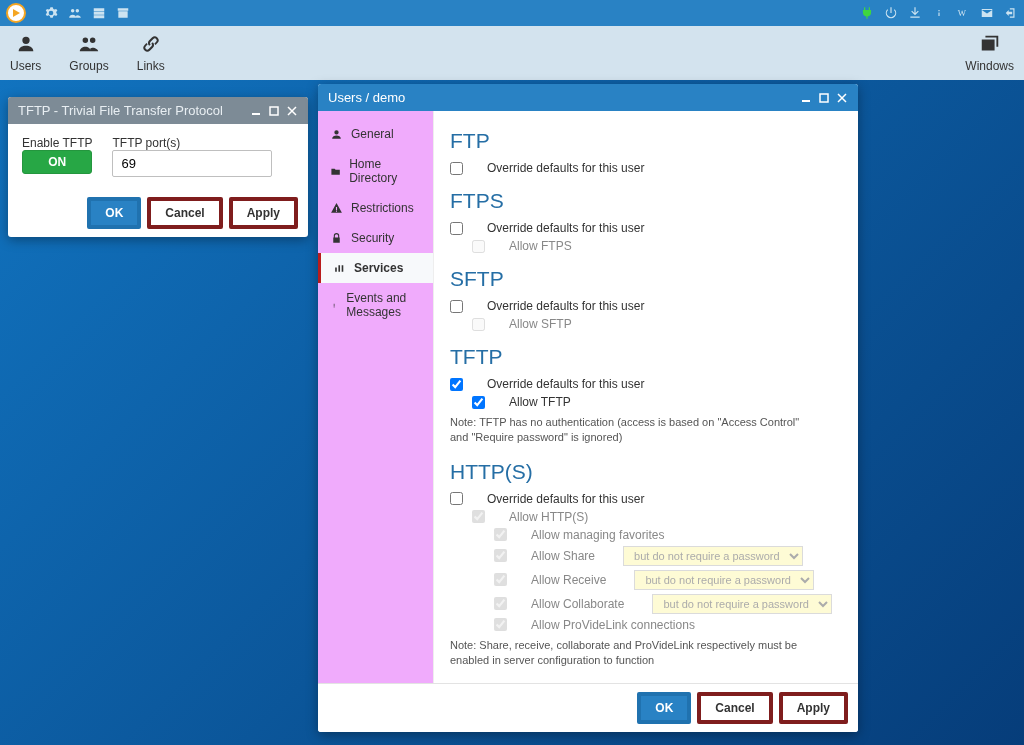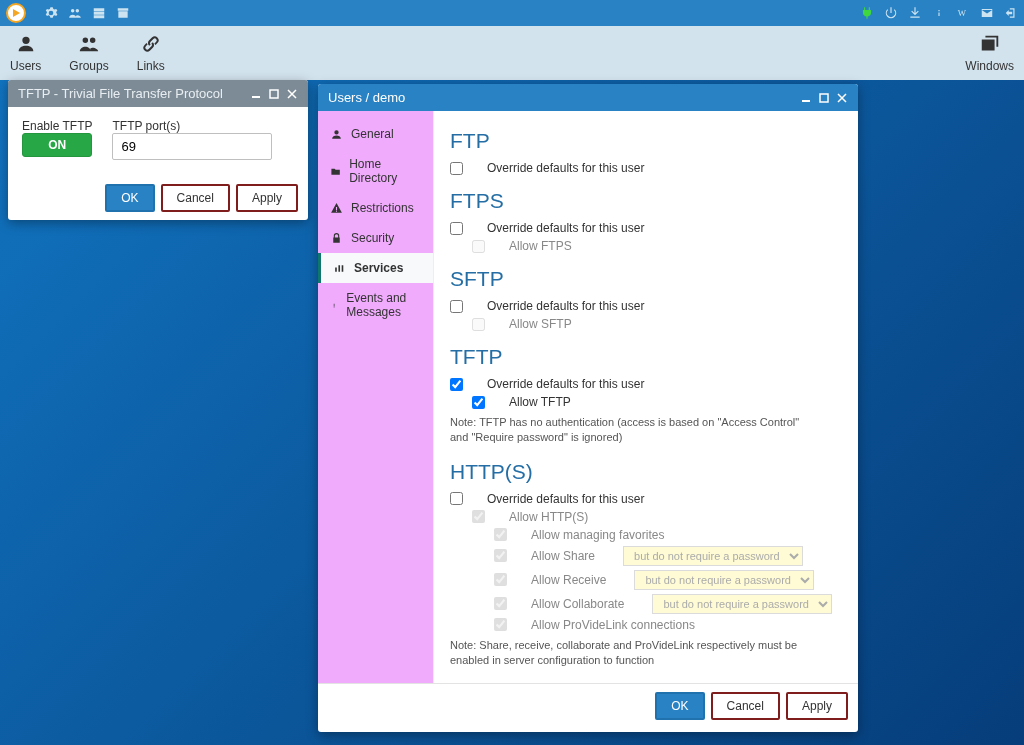--- a/index.html
+++ b/index.html
@@ -66,55 +66,55 @@
 .window .title {
   background:#2982c4; color:#fff; padding:6px 10px;
   display:flex; align-items:center; font-size:13px;
 }
 .window .title .t-spacer{flex:1;}
 .window .title .win-btn { width:12px; height:12px; margin-left:6px; cursor:pointer; display:flex;align-items:center;justify-content:center;}
 .window .title .win-btn svg{width:10px;height:10px;fill:#fff;}
 .window .body { flex:1; overflow:auto; }
 
 
-.tftp-win { top:80px; left:8px; width:300px; height:140px; }
+.tftp-win { top:97px; left:8px; width:300px; height:140px; }
 .tftp-win.inactive .title{background:#7d8b96;}
 .tftp-body { padding:12px 14px; }
 .tftp-body .row { display:flex; gap:20px; }
 .tftp-body label.small{display:block; font-size:12px; color:#333; margin-bottom:0;}
 .toggle-on{
   background:#27a745;color:#fff;border:1px solid #24963e;
   padding:4px 10px;border-radius:3px;font-weight:bold;font-size:12px;
   cursor:pointer;min-width:48px;text-align:center;
 }
 .tftp-body input[type=text]{
   width:160px;padding:5px 8px;border:1px solid #bfbfbf;border-radius:2px;font-size:13px;
 }
 .dialog-footer{
   display:flex; justify-content:flex-end; gap:6px;
   padding:8px 10px;
 }
 .btn{
-  padding:5px 14px;border:2px solid #7f1d1d;border-radius:2px;
-  font-size:12px;background:#fff;cursor:pointer;color:#333;
+  padding:5px 14px;border:4px solid #7f1d1d;border-radius:2px;
+  font-size:12px;background:#fff;cursor:pointer;color:#333;font-weight:bold;
 }
 .btn.primary{background:#2982c4;border-color:#2072af;color:#fff;}
 
 
 .users-win{ top:84px; left:318px; width:540px; height:648px; }
 .users-body{ display:flex; height: 572px; }
 .sidebar{
   width:116px; background:#f0abfc; border-right:1px solid #eee; padding-top:8px;
 }
 .sidebar .item{
   display:flex;align-items:center;gap:8px;
   padding:8px 12px; cursor:pointer; color:#333;font-size:12px;
 }
 .sidebar .item svg{width:13px;height:13px;fill:#333;}
-.sidebar .item.active{font-weight:bold; border-left:3px solid #0f766e; background:#f7f9fb;}
+.sidebar .item.active{font-weight:bold; border-left:3px solid #b91c1c; background:#f7f9fb;}
 .main{ flex:1; padding:10px 16px 16px 16px; overflow:auto; color:#333;}
 .section h3{
   color:#256ea5;font-size:21px;font-weight:normal;margin:8px 0 8px 0;
 }
 .section{margin-bottom:14px;}
 .checkbox-row{display:flex;align-items:center;gap:24px;margin:4px 0;}
 .checkbox-row input{margin:0;}
 .indent{margin-left:22px;}
 .indent2{margin-left:44px;}
 .note{color:#555;font-size:11px;margin-top:6px;line-height:1.4;max-width:360px;}

